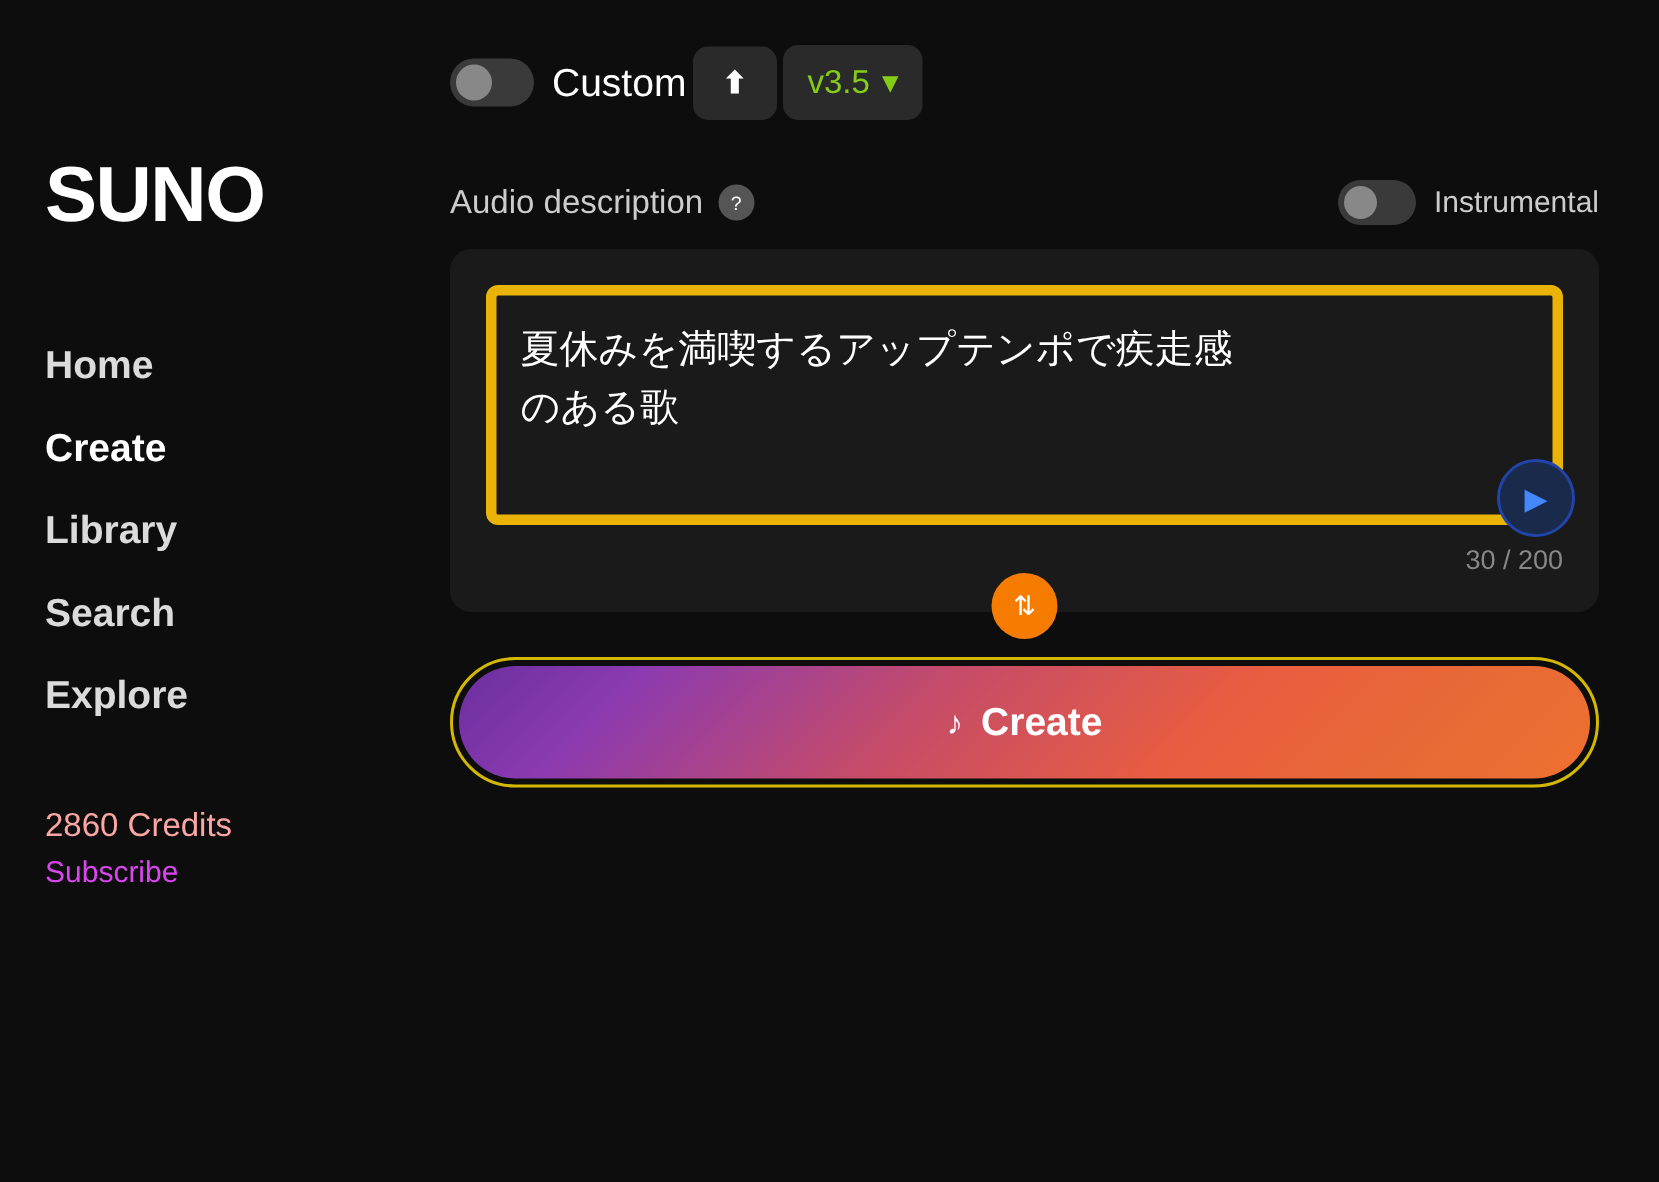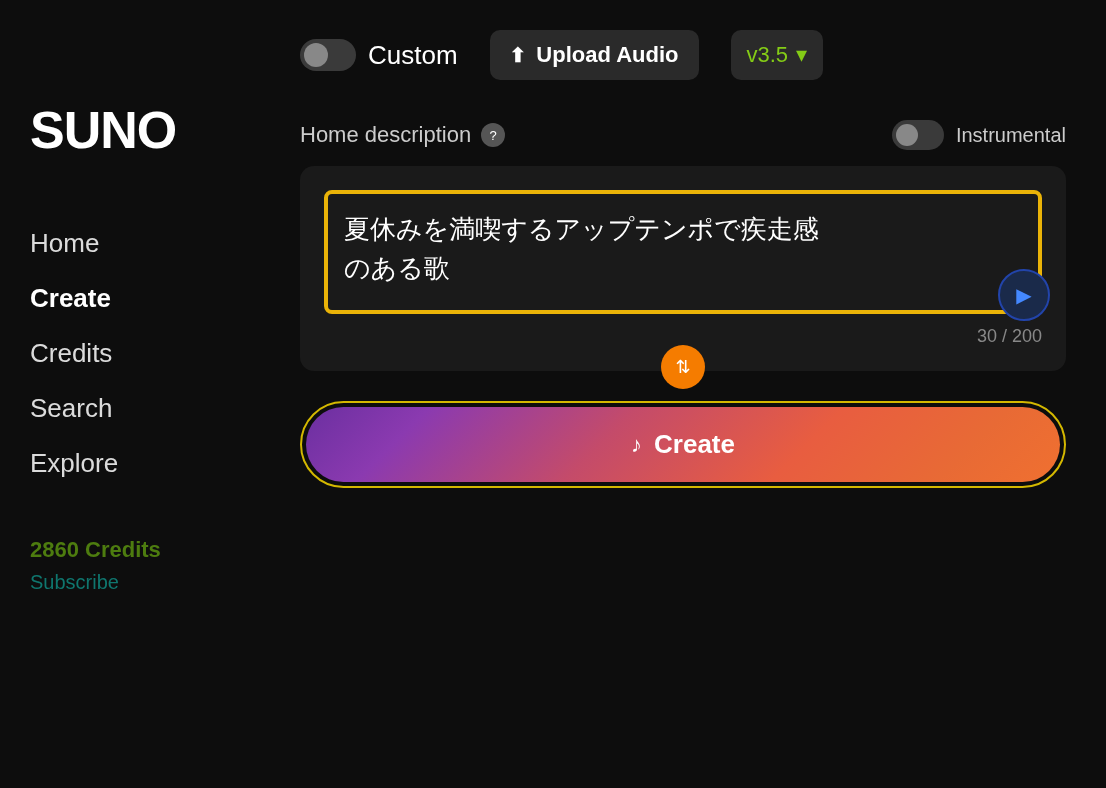--- a/index.html
+++ b/index.html
@@ -41,63 +41,63 @@
 
     .nav-links {
       display: flex;
       flex-direction: column;
       gap: 8px;
       flex: 1;
     }
 
     .nav-item {
       font-size: 26px;
-      font-weight: 400;
+      font-weight: 700;
       color: #ffffff;
       padding: 8px 0;
       cursor: pointer;
       opacity: 0.85;
     }
 
     .nav-item.active {
       font-weight: 700;
       opacity: 1;
     }
 
     .sidebar-footer {
       margin-top: auto;
       padding-bottom: 20px;
     }
 
     .credits {
       font-size: 22px;
-      font-weight: 700;
-      color: #4d7c0f;
+      font-weight: 400;
+      color: #fca5a5;
       margin-bottom: 8px;
     }
 
     .subscribe {
       font-size: 20px;
-      color: #0f766e;
+      color: #d946ef;
       cursor: pointer;
     }
 
     
     .main-content {
       flex: 1;
       padding: 20px 40px 40px 20px;
       display: flex;
       flex-direction: column;
     }
 
     
     .toolbar {
       display: flex;
       align-items: center;
-      gap: 32px;
+      gap: 4px;
       margin-bottom: 40px;
       margin-top: 10px;
     }
 
     .toggle-container {
       display: flex;
       align-items: center;
       gap: 12px;
     }
 
@@ -231,29 +231,29 @@
       border-radius: 14px;
       padding: 24px;
       position: relative;
       margin-bottom: 30px;
       flex: 0 0 auto;
     }
 
     .song-textarea {
       width: 100%;
       background: transparent;
-      border: 4px solid #eab308;
+      border: 7px solid #eab308;
       border-radius: 8px;
       color: #ffffff;
       font-size: 26px;
       font-family: inherit;
       padding: 16px;
       resize: none;
       outline: none;
-      height: 124px;
+      height: 160px;
       line-height: 1.5;
     }
 
     .char-count {
       text-align: right;
       font-size: 18px;
       color: #888888;
       margin-top: 8px;
     }
 
@@ -329,53 +329,52 @@
   </style>
 </head>
 <body>
 
 <div class="sidebar">
   <div class="logo">SUNO</div>
 
   <nav class="nav-links">
     <div class="nav-item">Home</div>
     <div class="nav-item active">Create</div>
-    <div class="nav-item">Credits</div>
+    <div class="nav-item">Library</div>
     <div class="nav-item">Search</div>
     <div class="nav-item">Explore</div>
   </nav>
 
   <div class="sidebar-footer">
     <div class="credits">2860 Credits</div>
     <div class="subscribe">Subscribe</div>
   </div>
 </div>
 
 <div class="main-content">
 
   <div class="toolbar">
     <div class="toggle-container">
       <button class="toggle-switch"></button>
       <span class="custom-label">Custom</span>
     </div>
 
     <button class="upload-audio-btn">
       <span class="upload-icon">⬆</span>
-      <span>Upload Audio</span>
     </button>
 
     <button class="version-btn">
       <span>v3.5</span>
       <span>▾</span>
     </button>
   </div>
 
   <div class="section-header">
     <div class="section-title-row">
-      <span class="section-title">Home description</span>
+      <span class="section-title">Audio description</span>
       <div class="help-icon">?</div>
     </div>
     <div class="instrumental-row">
       <button class="toggle-switch-instrumental"></button>
       <span class="instrumental-label">Instrumental</span>
     </div>
   </div>
 
   <div class="textarea-container">
     <textarea class="song-textarea" style="">夏休みを満喫するアップテンポで疾走感

